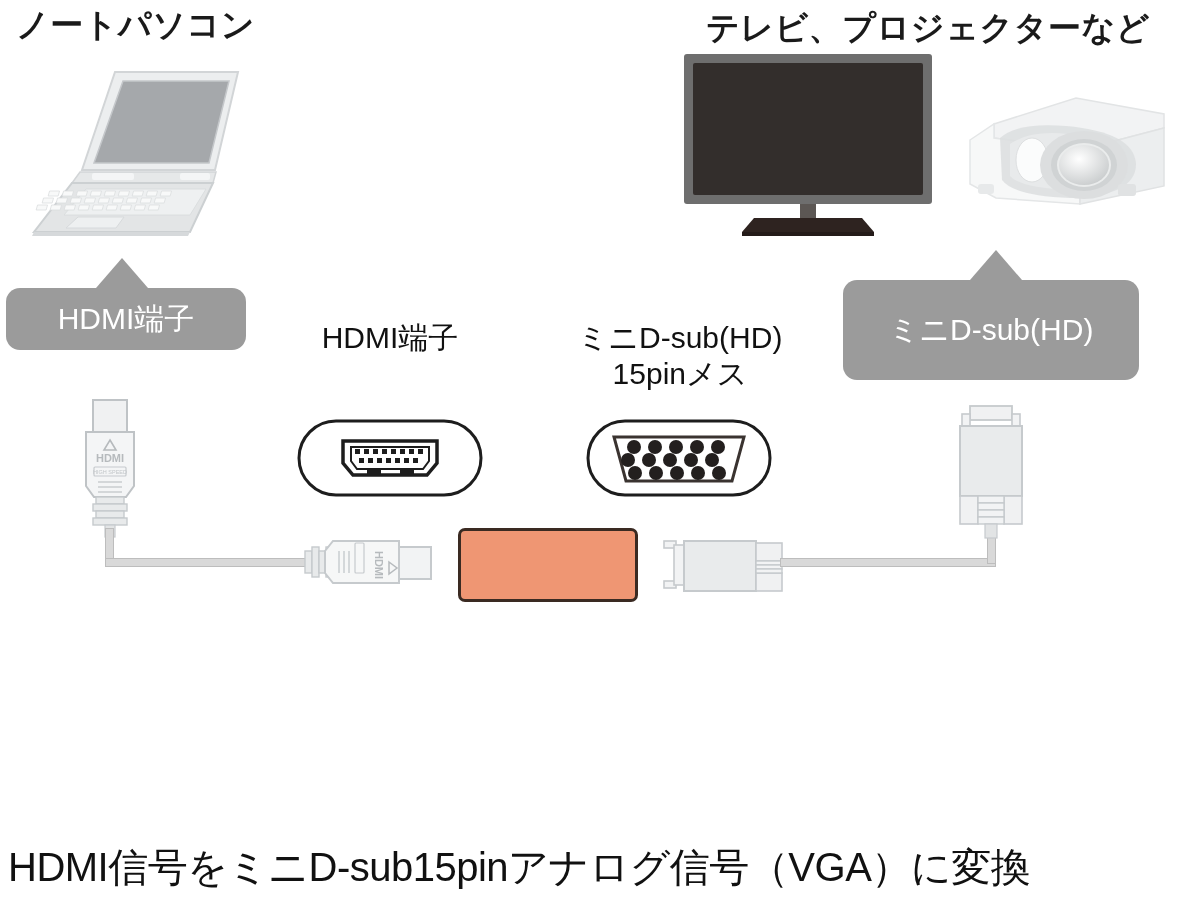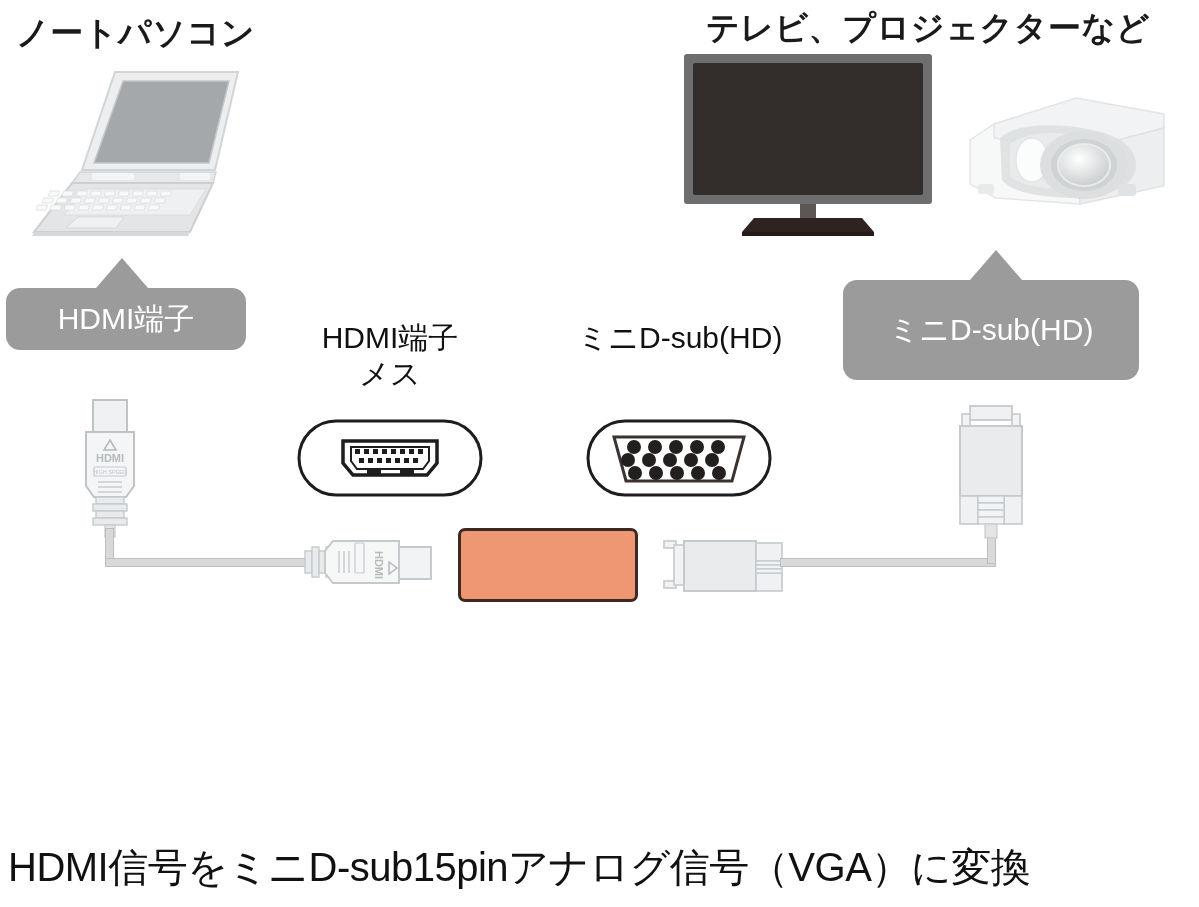--- a/index.html
+++ b/index.html
@@ -90,21 +90,21 @@
   .cable-v { width: 9px; }
   .cable-h { height: 9px; }
 
   svg { display: block; overflow: visible; }
 </style>
 </head>
 <body>
 
 <div id="page">
 
-  <div class="abs heading" style="left:16px; top:16px;">ノートパソコン</div>
+  <div class="abs heading" style="left:16px; top:8px;">ノートパソコン</div>
 
   <div class="abs heading" style="left:706px; top:11px;">テレビ、プロジェクターなど</div>
 
   <div class="abs" style="left:20px; top:50px;">
     <svg width="230" height="190" viewBox="0 0 230 190">
 
       <path d="M62 120 L95 22 L218 22 L195 120 Z" fill="#eceeef" stroke="#d2d5d7" stroke-width="2"></path>
 
       <path d="M74 113 L103 31 L209 31 L189 113 Z" fill="#a5a8ab"></path>
       <path d="M74 113 L103 31 L209 31 L189 113 Z" fill="none" stroke="#c4c7ca" stroke-width="1.5"></path>
@@ -208,25 +208,25 @@
 
   <div class="abs" style="left:970px; top:250px;">
     <div class="badge-arrow"></div>
   </div>
   <div class="abs badge" style="left:843px; top:280px; width:296px; height:100px;">
     <span>ミニD-sub(HD)</span>
   </div>
 
   <div class="abs port-label" style="left:285px; top:320px; width:210px;">
     <div>HDMI端子</div>
-    <div>メス</div>
   </div>
 
   <div class="abs port-label" style="left:525px; top:320px; width:310px;">
     <div>ミニD-sub(HD)</div>
+    <div>15pinメス</div>
   </div>
 
   <div class="abs" style="left:297px; top:419px;">
     <svg width="186" height="78" viewBox="0 0 186 78">
       <rect x="2" y="2" width="182" height="74" rx="37" fill="#ffffff" stroke="#1d1d1d" stroke-width="3"></rect>
 
       <path d="M46 22 L140 22 L140 44 L130 56 L56 56 L46 44 Z" fill="#ffffff" stroke="#1d1d1d" stroke-width="3.5"></path>
 
       <path d="M54 28 L132 28 L132 42 L126 50 L60 50 L54 42 Z" fill="#ffffff" stroke="#1d1d1d" stroke-width="2"></path>
 

